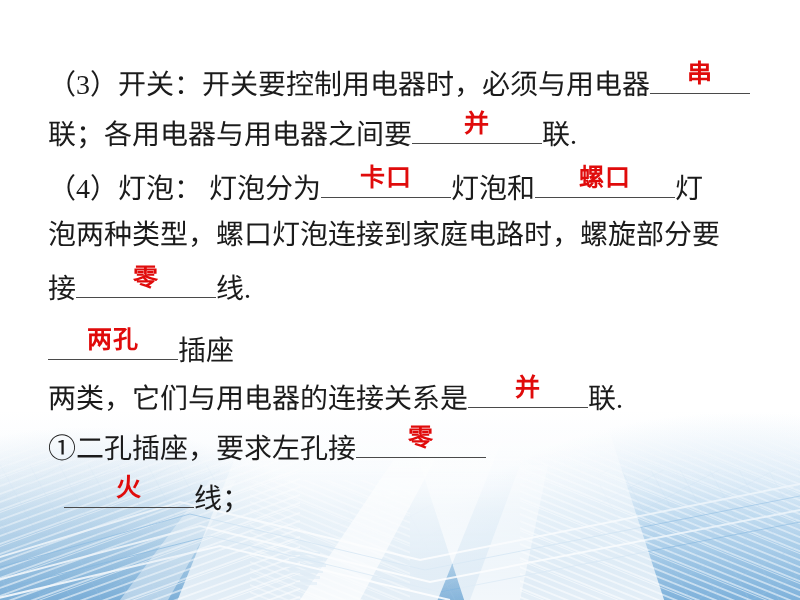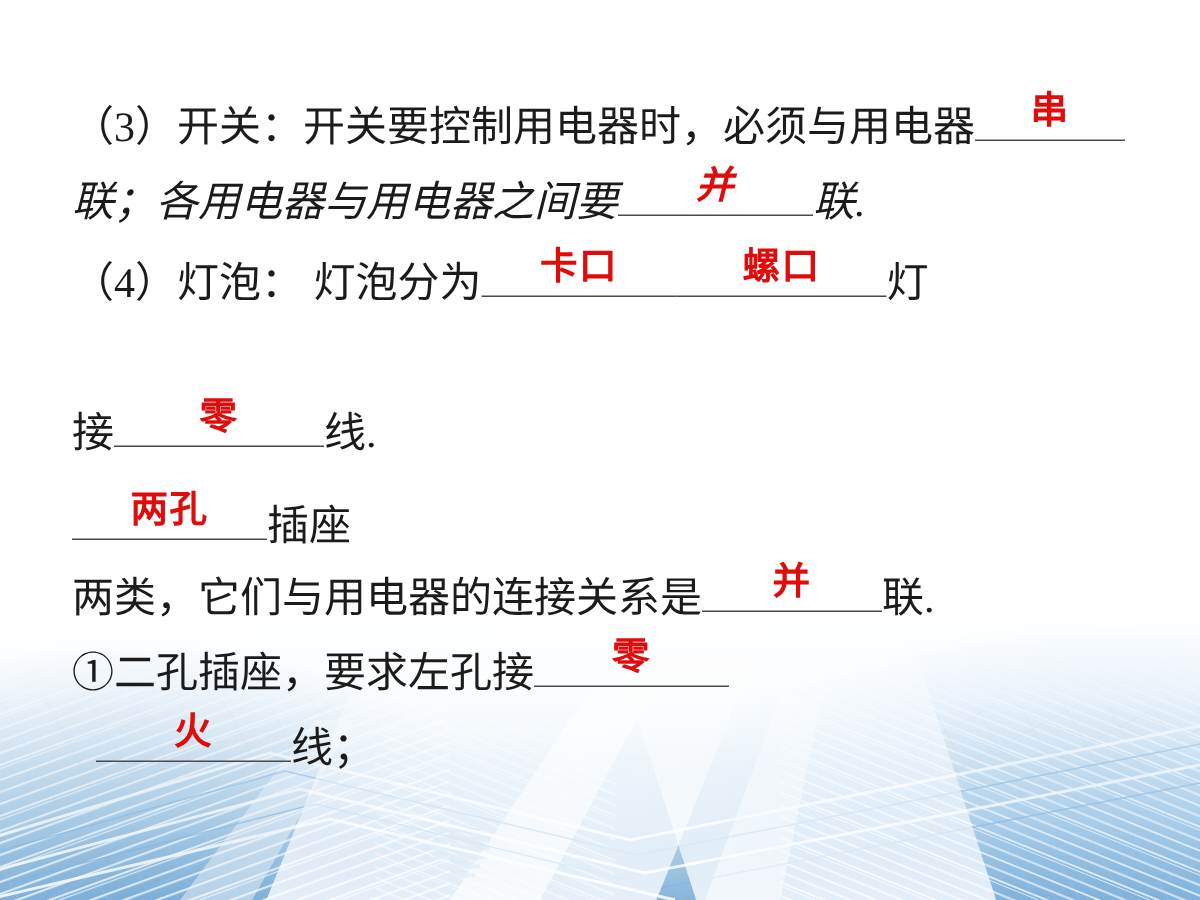--- a/index.html
+++ b/index.html
@@ -161,28 +161,31 @@
   <div class="beam b1"></div>
   <div class="beam b2"></div>
 </div>
 
 <div id="slide-body">
 
   <div class="line" id="line1" style="left:48px;top:64px;">
     <span class="seg">（3）开关：开关要控制用电器时，必须与用电器</span><span class="blank w100"><span class="ans">串</span></span>
   </div>
 
-  <div class="line" id="line2" style="left:48px;top:114px;font-style:italic;">
+  <div class="line" id="line2" style="left:48px;top:114px;">
     <span class="seg">联；各用电器与用电器之间要</span><span class="blank w130"><span class="ans">并</span></span><span class="seg">联.</span>
   </div>
 
   <div class="line" id="line3" style="left:48px;top:168px;">
-    <span class="seg">（4）灯泡： 灯泡分为</span><span class="blank w130"><span class="ans">卡口</span></span><span class="blank w140"><span class="ans">螺口</span></span><span class="seg">灯</span>
-  </div>
-
+    <span class="seg">（4）灯泡： 灯泡分为</span><span class="blank w130"><span class="ans">卡口</span></span><span class="seg">灯泡和</span><span class="blank w140"><span class="ans">螺口</span></span><span class="seg">灯</span>
+  </div>
+
+  <div class="line" id="line4" style="left:48px;top:220px;">
+    <span class="seg">泡两种类型，螺口灯泡连接到家庭电路时，螺旋部分要</span>
+  </div>
 
   <div class="line" id="line5" style="left:48px;top:268px;">
     <span class="seg">接</span><span class="blank w140"><span class="ans">零</span></span><span class="seg">线.</span>
   </div>
 
   <div class="line" id="line6" style="left:48px;top:330px;">
     <span class="blank w130"><span class="ans">两孔</span></span><span class="seg">插座</span>
   </div>
 
   <div class="line" id="line7" style="left:48px;top:378px;">

